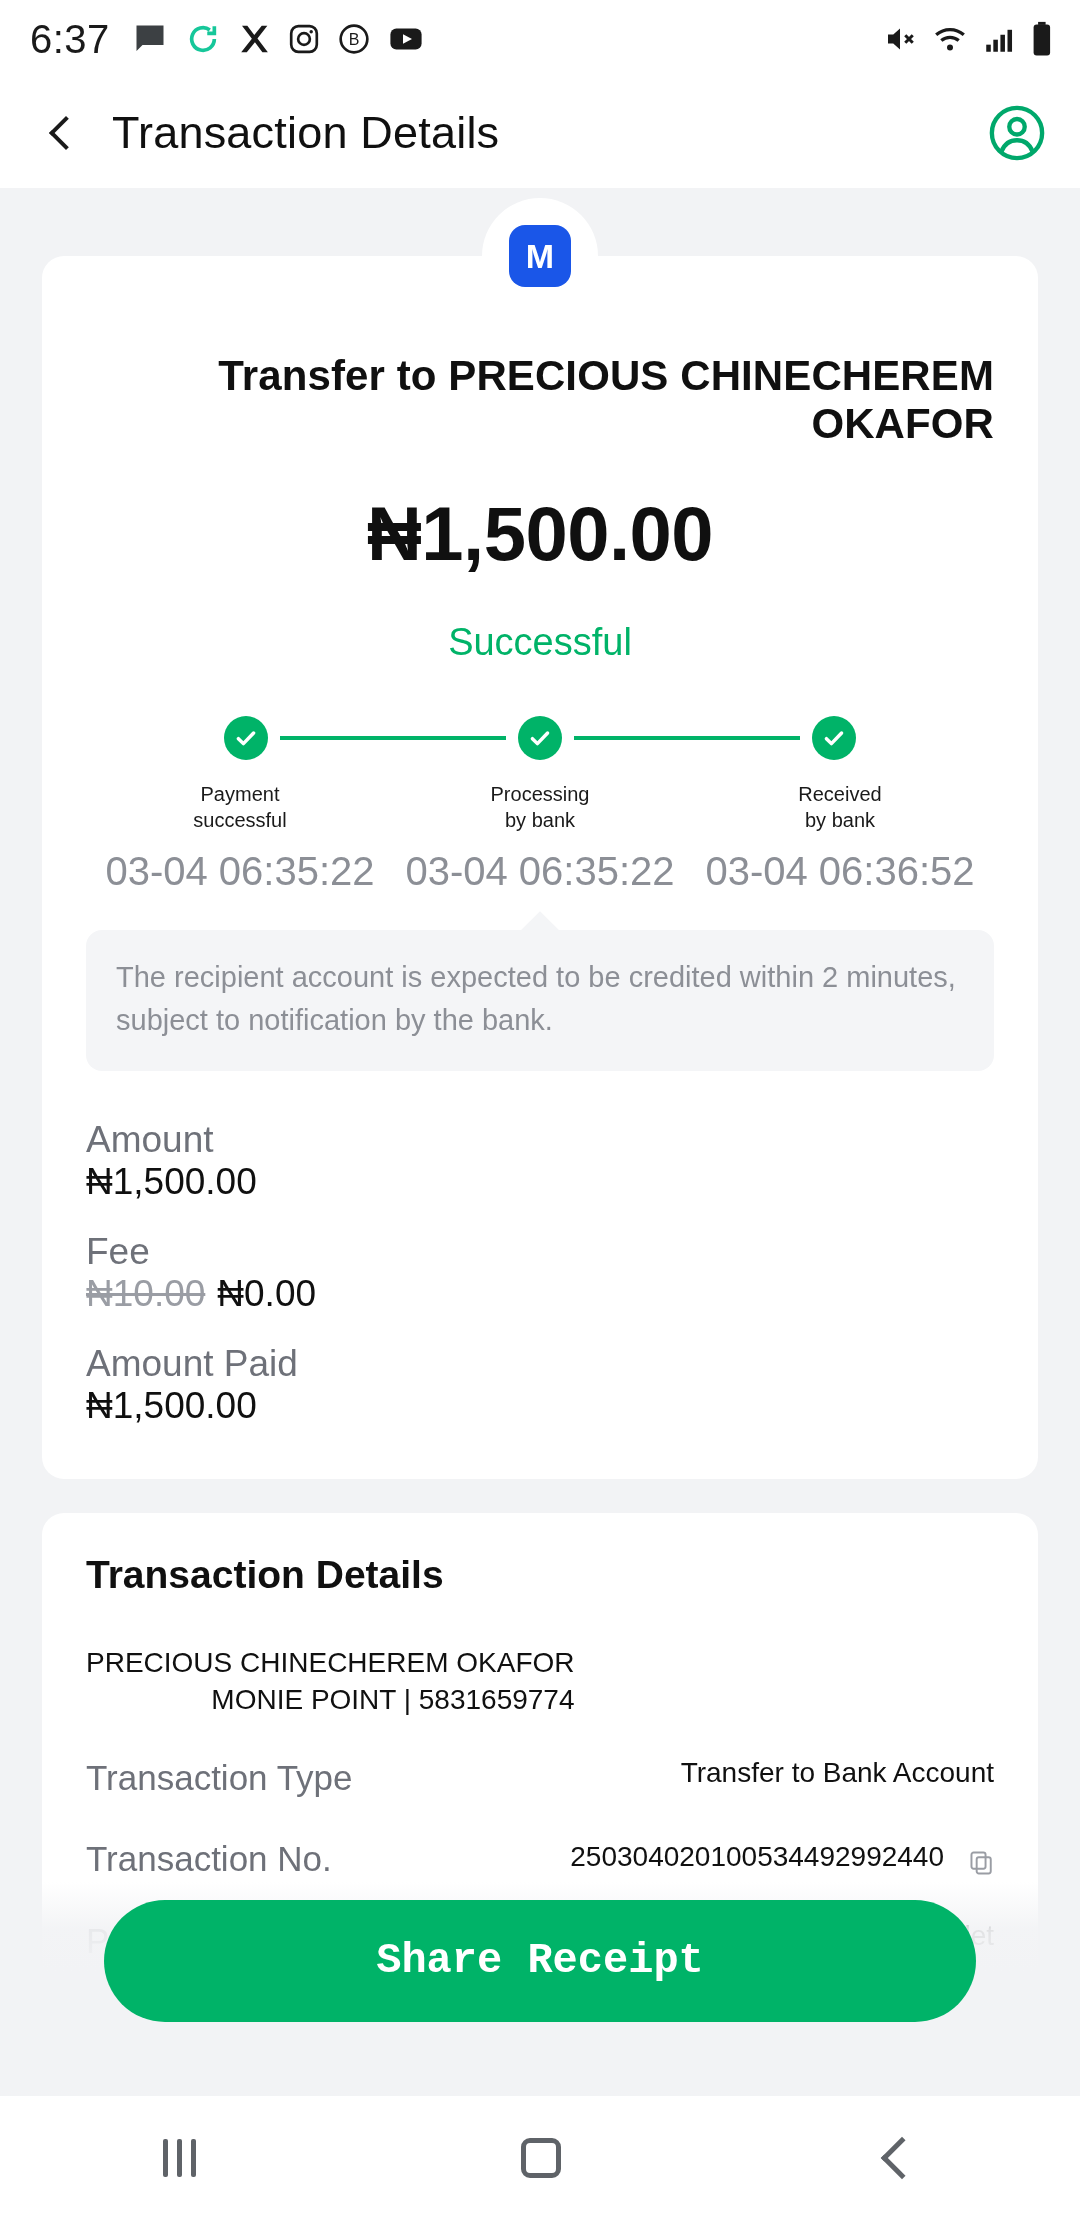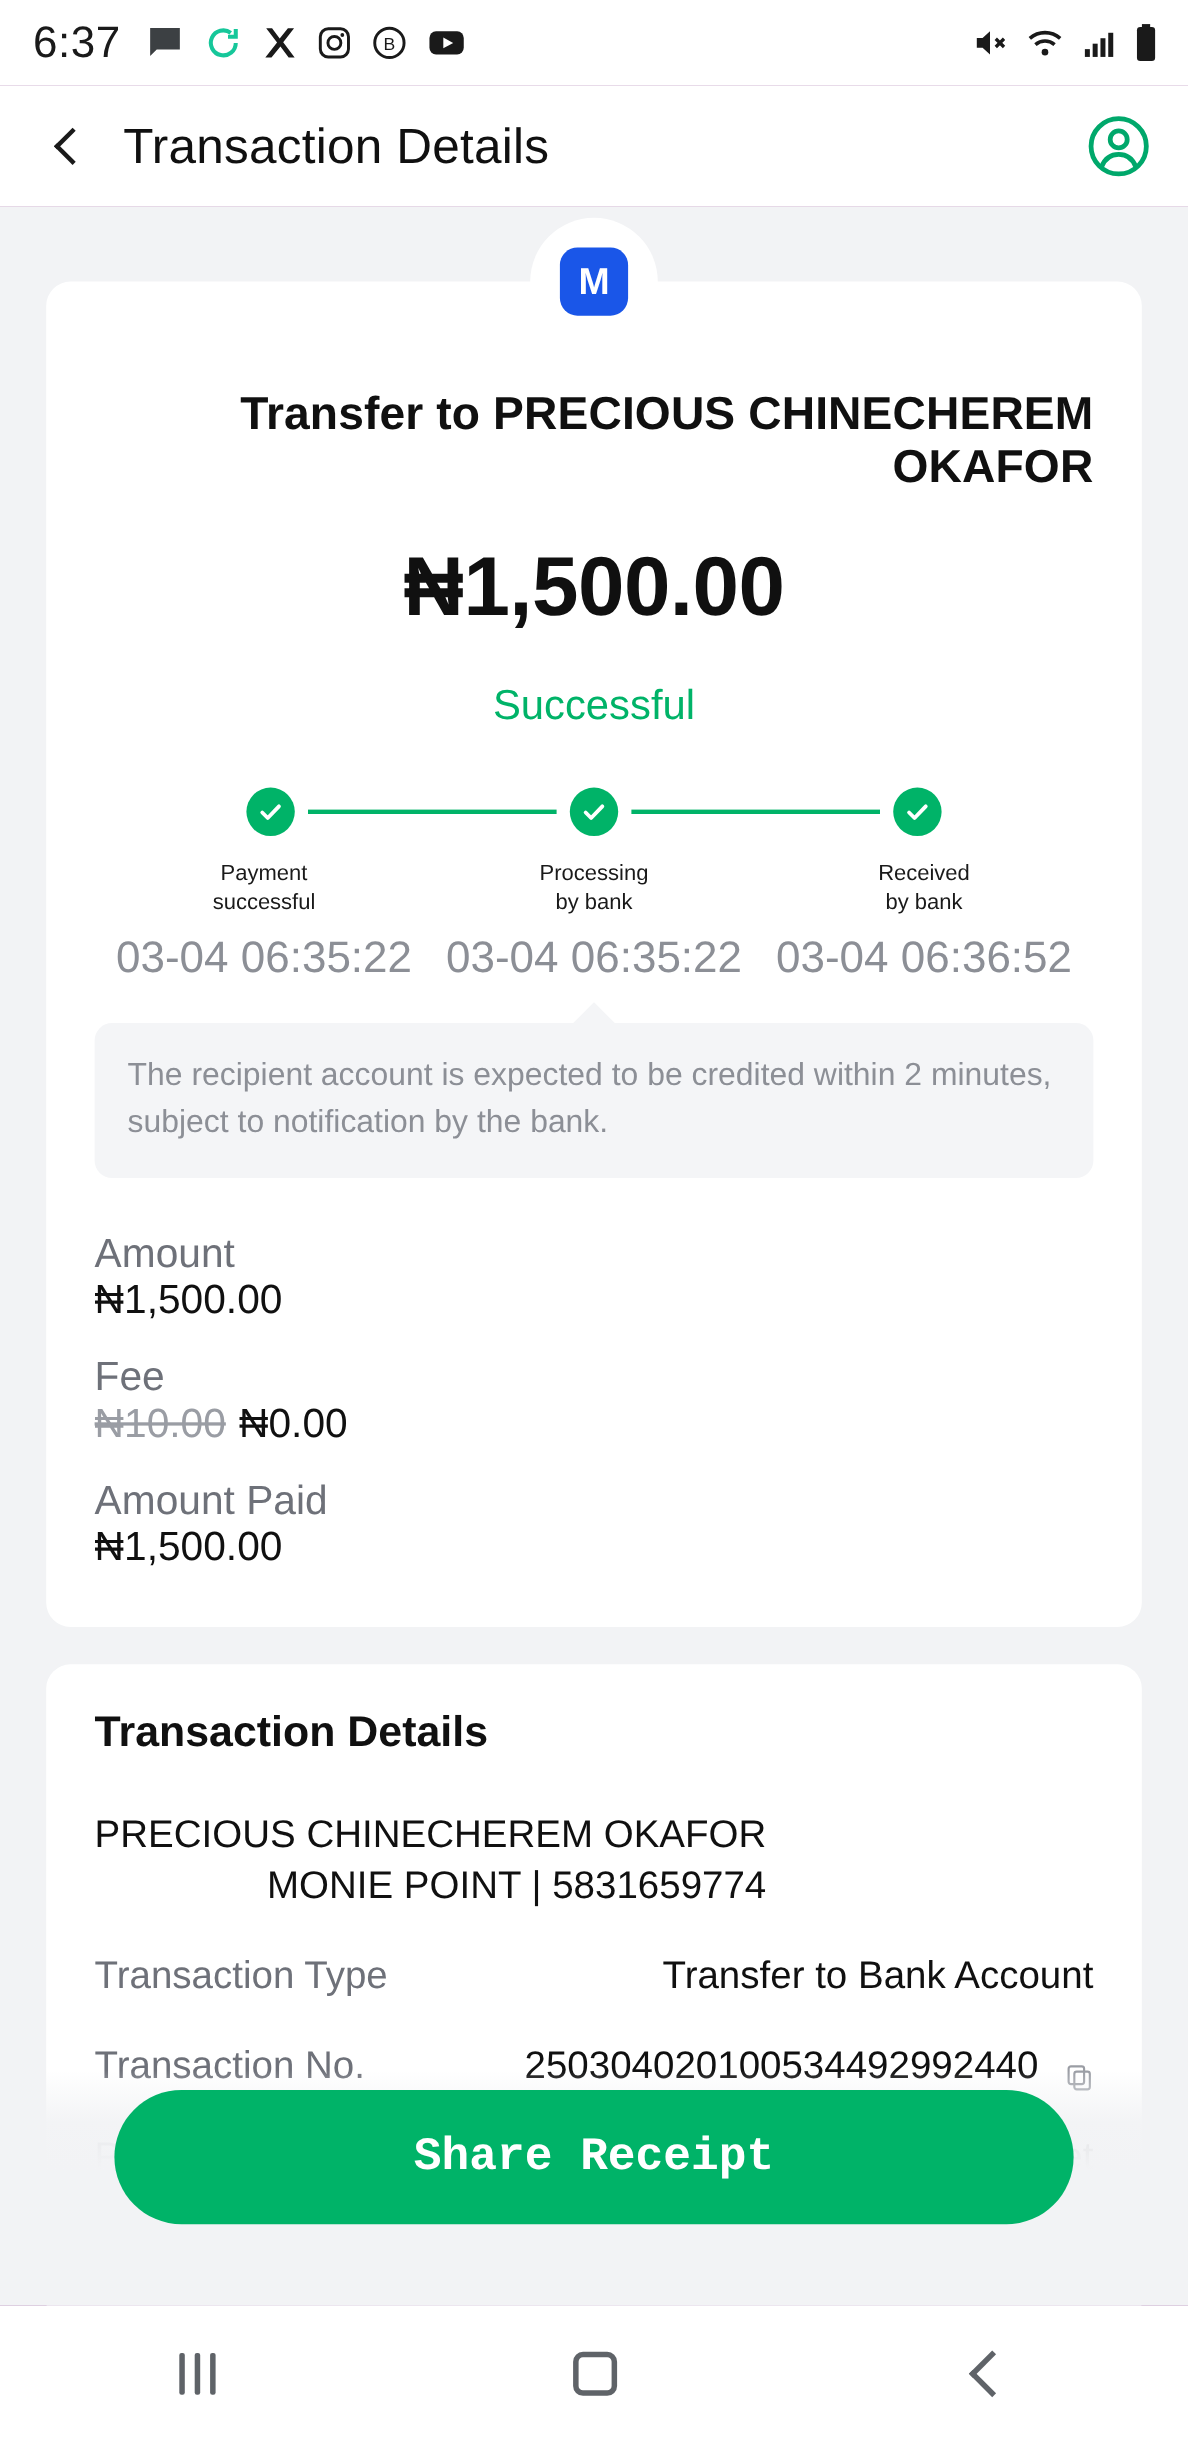--- a/index.html
+++ b/index.html
@@ -251,21 +251,21 @@
     gap: 24px;
   }
   .det-label {
     font-size: 35px;
     color: #6e7179;
     white-space: nowrap;
     flex: none;
     line-height: 1.3;
   }
   .det-value {
-    font-size: 35px;
+    font-size: 28px;
     color: #101010;
     text-align: right;
     line-height: 1.32;
     white-space: pre-line;
   }
   .det-value-row {
     display: flex;
     align-items: flex-end;
     justify-content: flex-end;
     gap: 24px;

